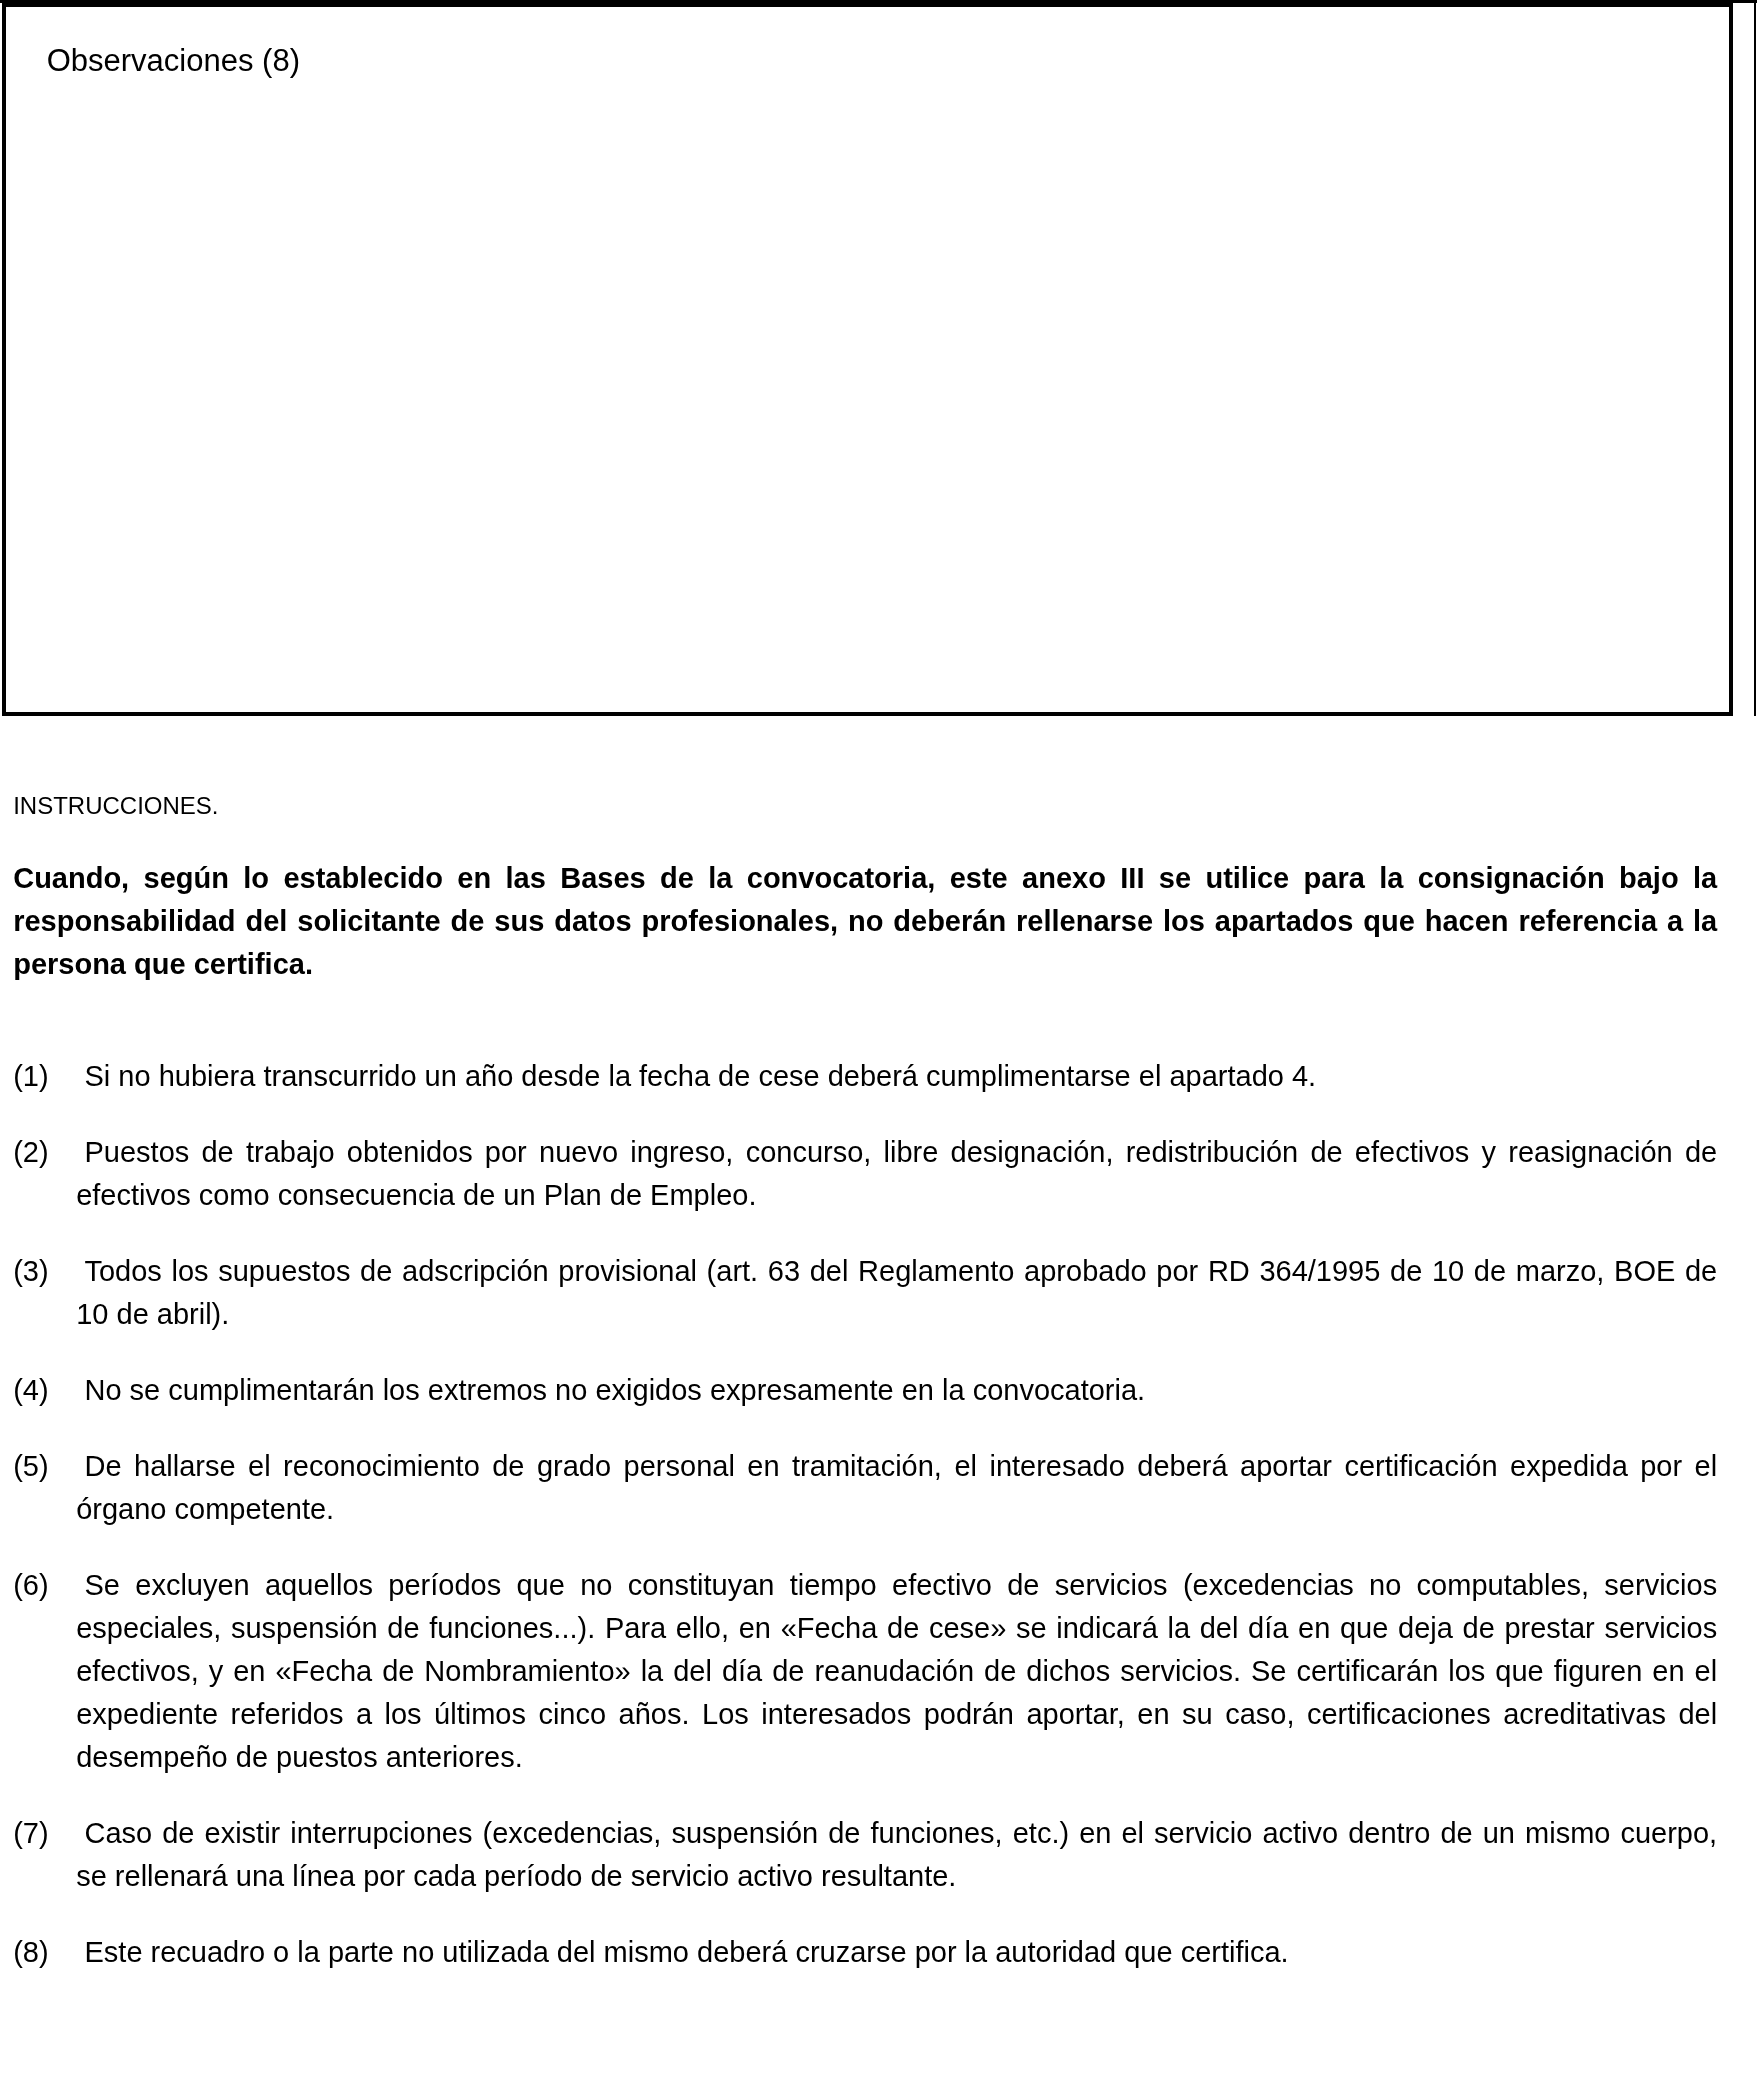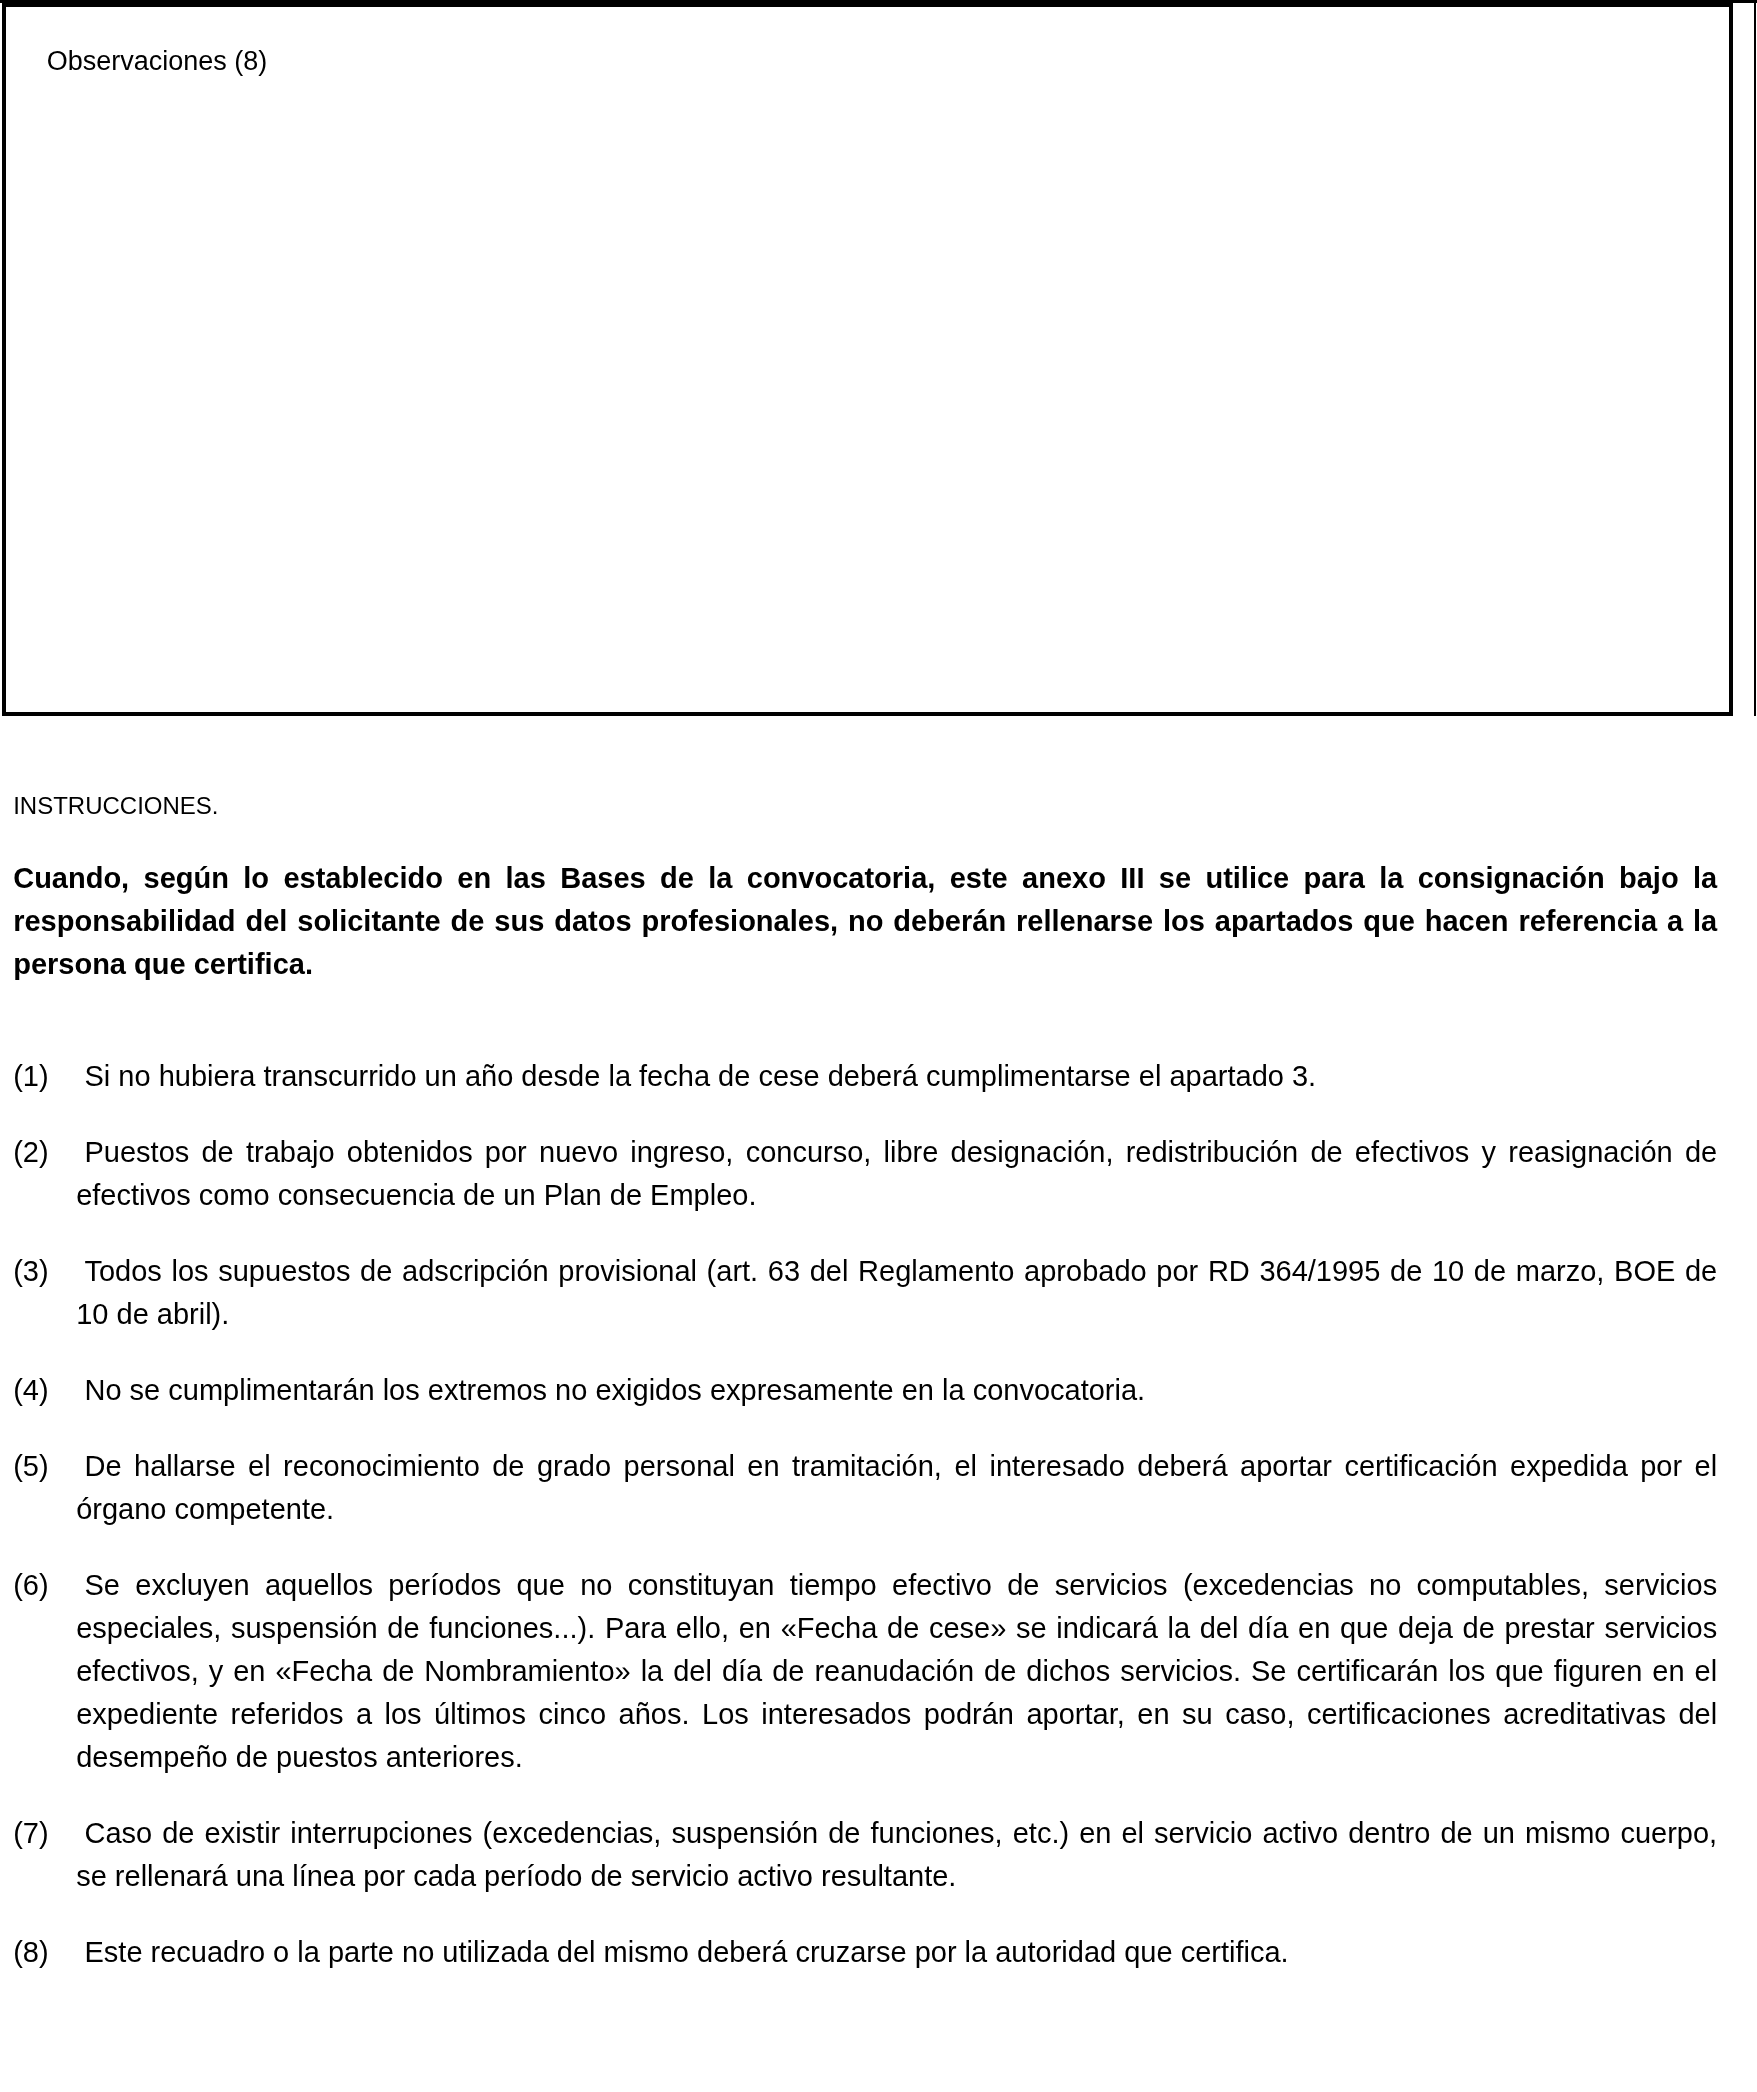--- a/index.html
+++ b/index.html
@@ -33,21 +33,21 @@
     position: absolute;
     left: 1.7px; top: 2.5px;
     width: 1731px; height: 713px;
     border: 4.1px solid #000;
     box-sizing: border-box;
     background: #fff;
   }
   .obs-label {
     position: absolute;
     left: 41px; top: 35px;
-    font-size: 27px;
+    font-size: 31px;
     line-height: 38px;
     white-space: nowrap;
   }
   .content {
     position: absolute;
     left: 13.2px; top: 784px;
     width: 1704px;
     font-size: 29px;
     line-height: 43px;
   }
@@ -88,21 +88,21 @@
 </div>
 
 <div class="content">
 
   <div class="instr-heading">INSTRUCCIONES.</div>
 
   <div class="intro-paragraph">Cuando, según lo establecido en las Bases de la convocatoria, este anexo III se utilice para la consignación bajo la responsabilidad del solicitante de sus datos profesionales, no deberán rellenarse los apartados que hacen referencia a la persona que certifica.</div>
 
   <div class="instr-item">
     <span class="item-num">(1)</span>
-    <span>Si no hubiera transcurrido un año desde la fecha de cese deberá cumplimentarse el apartado 3.</span>
+    <span>Si no hubiera transcurrido un año desde la fecha de cese deberá cumplimentarse el apartado 4.</span>
   </div>
 
   <div class="instr-item">
     <span class="item-num">(2)</span>
     <span>Puestos de trabajo obtenidos por nuevo ingreso, concurso, libre designación, redistribución de efectivos y reasignación de efectivos como consecuencia de un Plan de Empleo.</span>
   </div>
 
   <div class="instr-item">
     <span class="item-num">(3)</span>
     <span>Todos los supuestos de adscripción provisional (art. 63 del Reglamento aprobado por RD 364/1995 de 10 de marzo, BOE de 10 de abril).</span>

